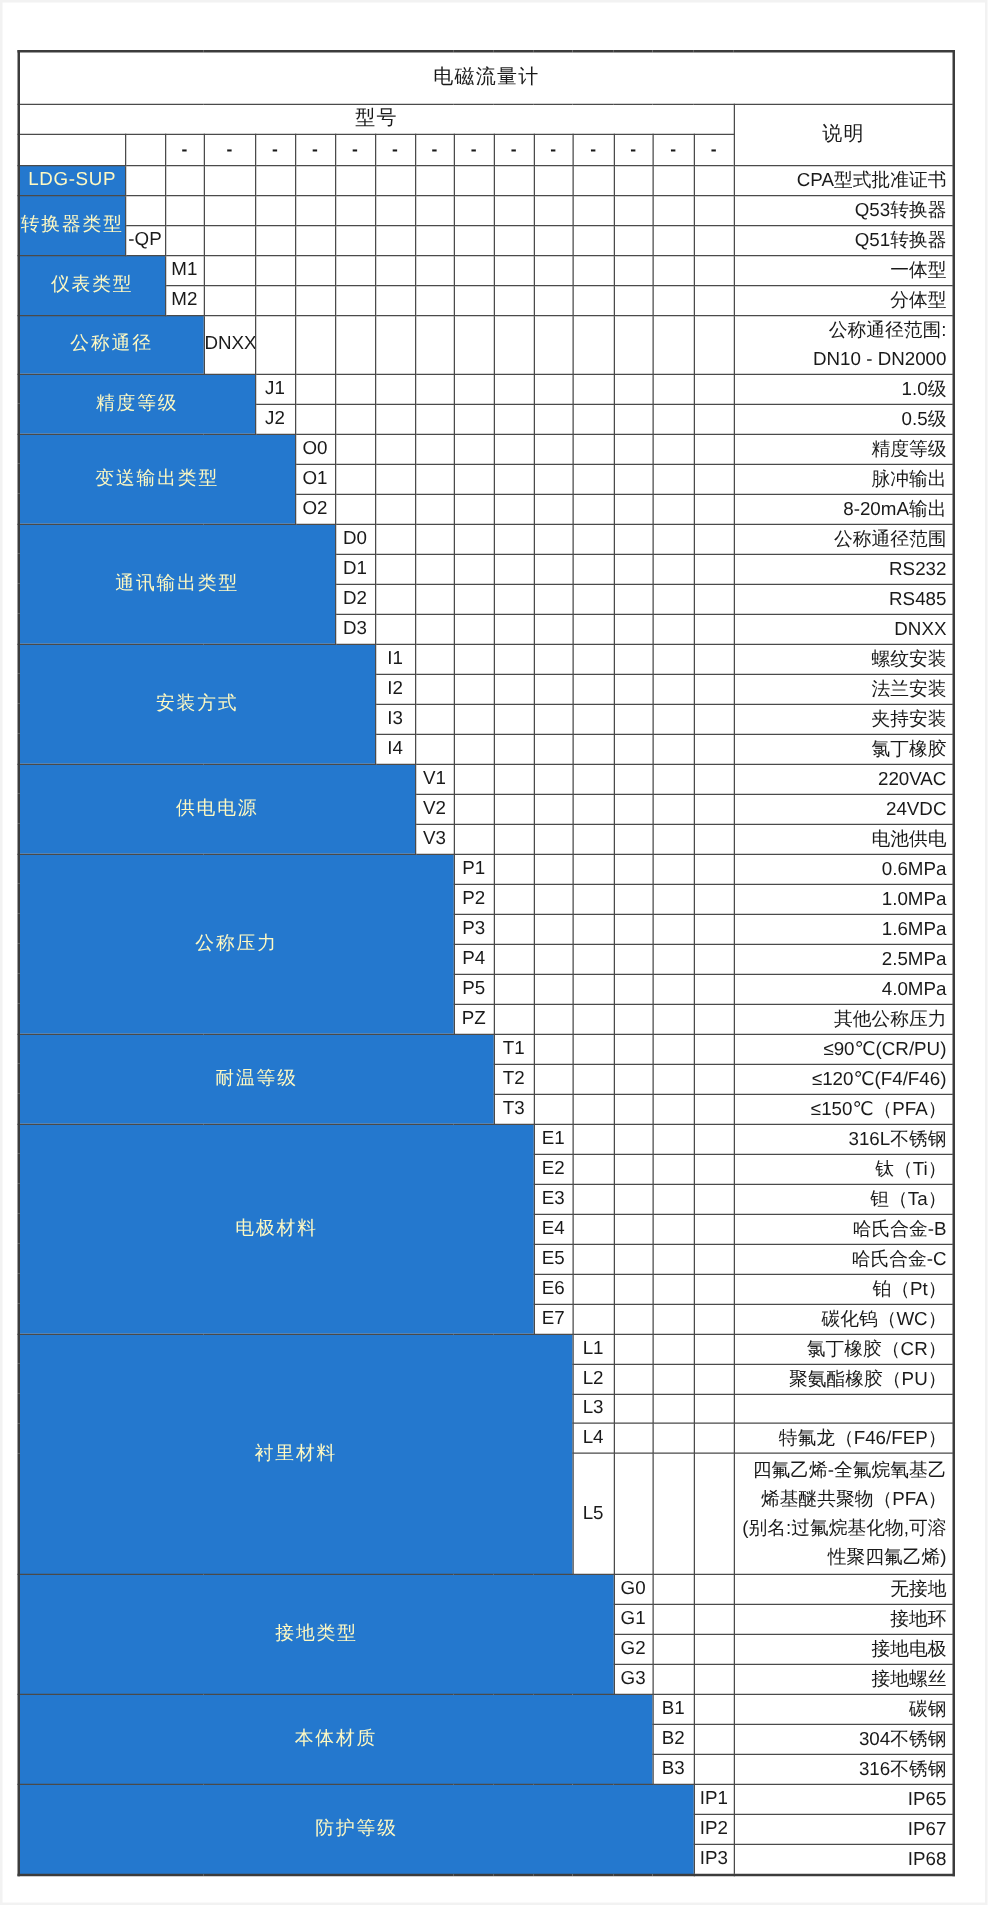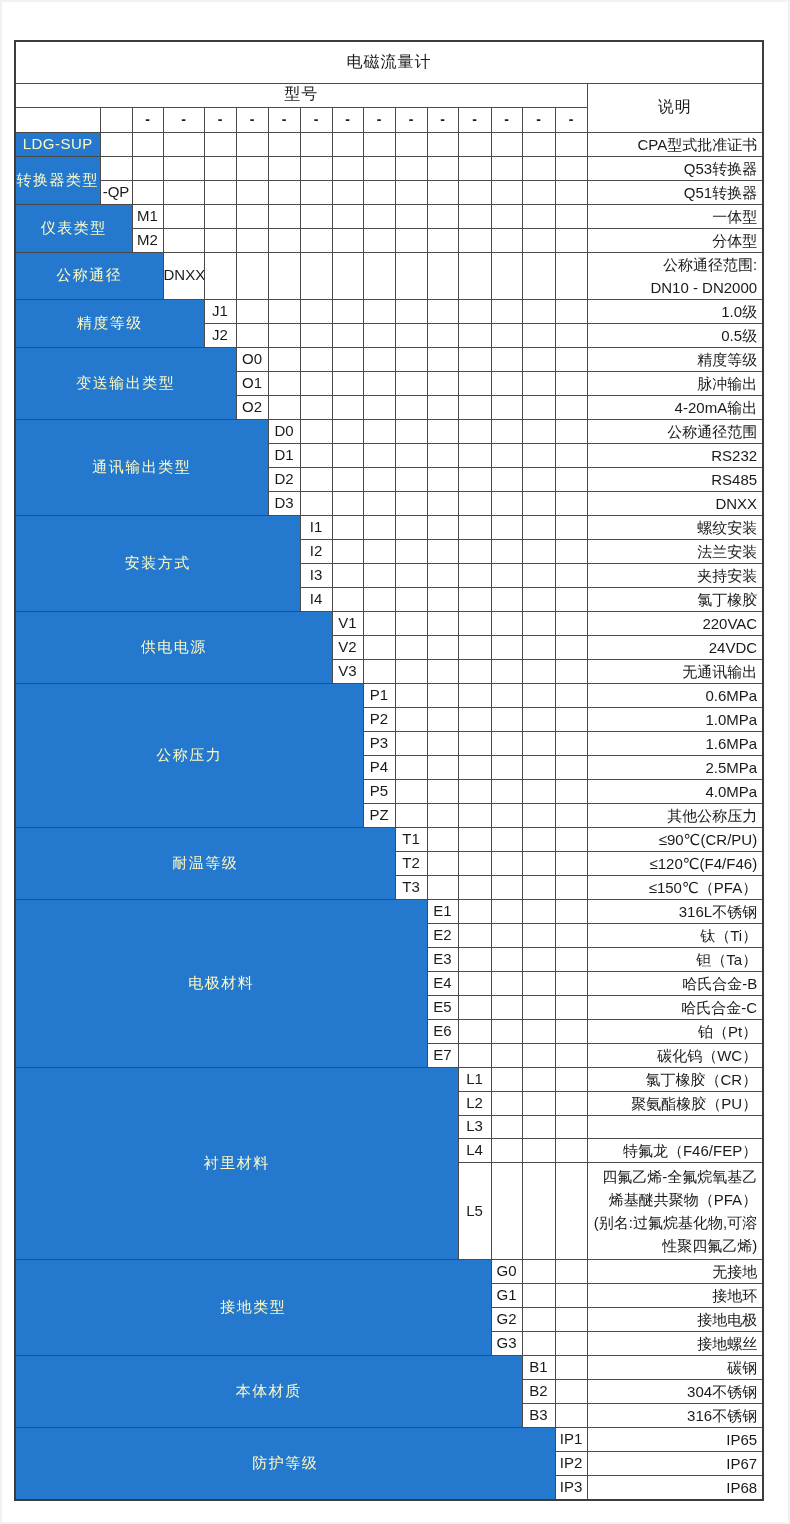--- a/index.html
+++ b/index.html
@@ -257,21 +257,21 @@
         <td></td>
         <td></td>
         <td></td>
         <td></td>
         <td></td>
         <td></td>
         <td></td>
         <td></td>
         <td></td>
         <td></td>
-        <td class="desc">4-20mA输出</td>
+        <td class="desc">8-20mA输出</td>
       </tr>
       <tr>
         <td class="cat" colspan="6" rowspan="4">通讯输出类型</td>
         <td class="code">D0</td>
         <td></td>
         <td></td>
         <td></td>
         <td></td>
         <td></td>
         <td></td>
@@ -393,21 +393,21 @@
       </tr>
       <tr>
         <td class="code">V3</td>
         <td></td>
         <td></td>
         <td></td>
         <td></td>
         <td></td>
         <td></td>
         <td></td>
-        <td class="desc">无通讯输出</td>
+        <td class="desc">电池供电</td>
       </tr>
       <tr>
         <td class="cat" colspan="9" rowspan="6">公称压力</td>
         <td class="code">P1</td>
         <td></td>
         <td></td>
         <td></td>
         <td></td>
         <td></td>
         <td></td>

